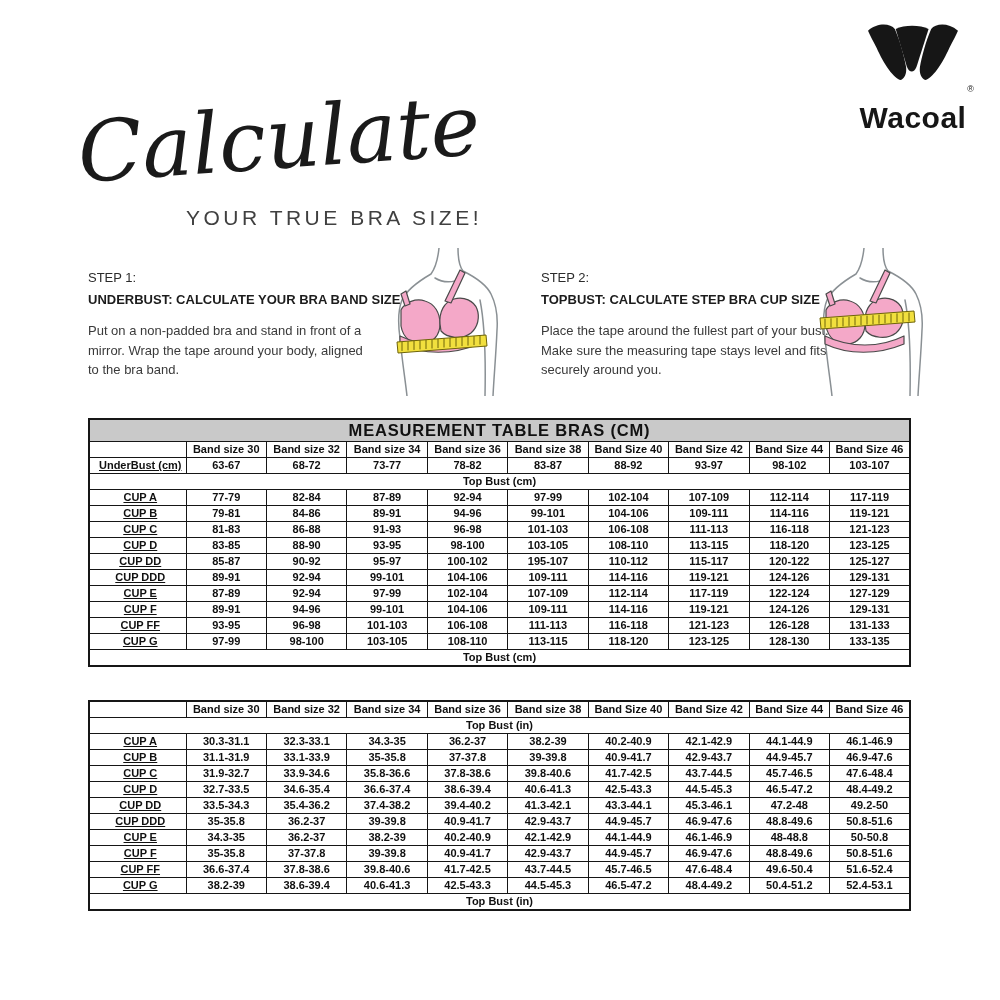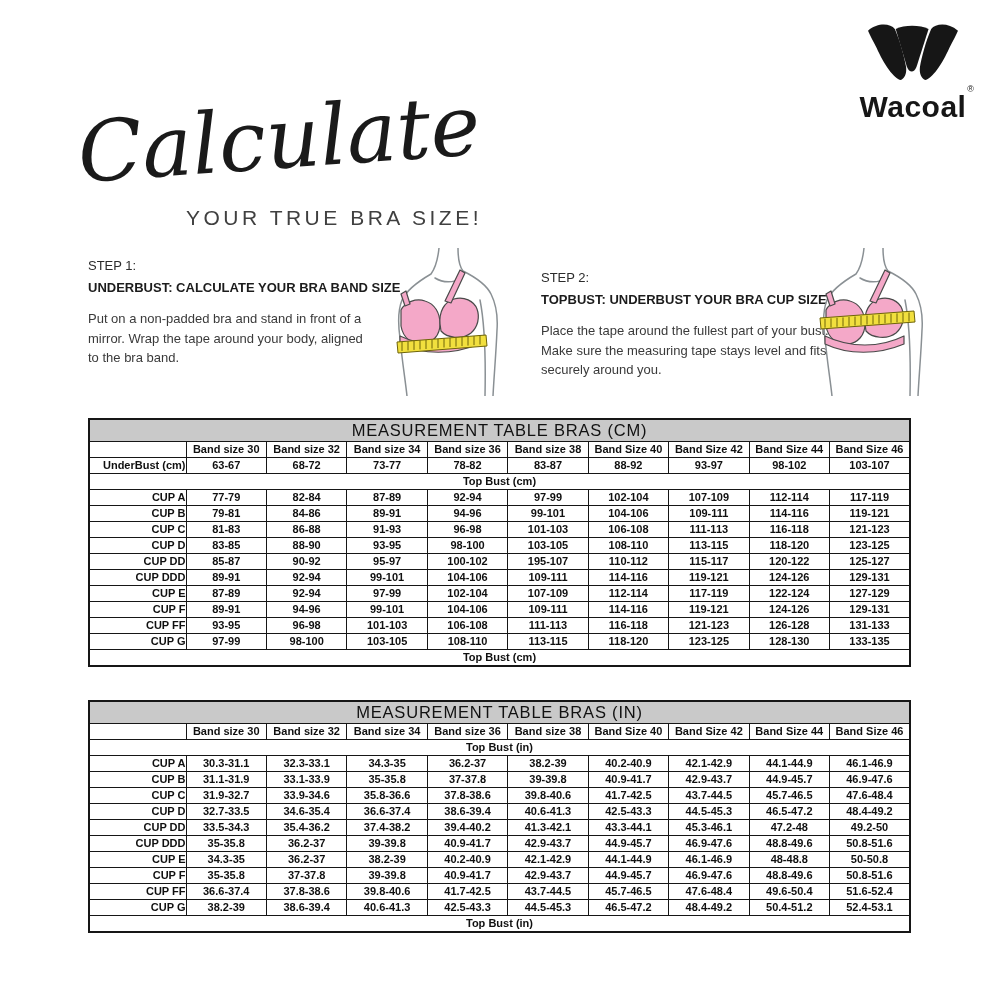--- a/index.html
+++ b/index.html
@@ -2,44 +2,44 @@
 <html><head>
 <meta charset="utf-8">
 <style>
   html,body{margin:0;padding:0;background:#ffffff;}
   body{width:1000px;height:1000px;position:relative;overflow:hidden;
        font-family:"Liberation Sans",sans-serif;color:#222;}
   .abs{position:absolute;}
 
   
   .logo{left:848px;top:22px;width:130px;text-align:center;}
-  .logo .wordmark{font-weight:bold;font-size:30px;color:#161616;letter-spacing:.5px;margin-top:0;}
+  .logo .wordmark{font-weight:bold;font-size:30px;color:#161616;letter-spacing:.5px;margin-top:11px;}
   .logo .reg{position:absolute;right:4px;top:62px;font-size:9px;color:#161616;}
 
   
   .script-title{left:62px;top:78px;width:440px;height:140px;}
   .subtitle{left:186px;top:206px;font-size:21px;letter-spacing:3.5px;color:#404040;}
 
   
   .step{width:300px;font-size:13px;color:#3a3a3a;line-height:1.5;}
   .step .step-label{color:#2b2b2b;margin-bottom:2px;}
   .step .step-heading{font-weight:bold;color:#1c1c1c;white-space:nowrap;margin-bottom:12px;}
-  .step1{left:88px;top:256px;}
+  .step1{left:88px;top:268px;}
   .step2{left:518px;top:268px;margin-left:23px;}
   .illu1{left:385px;top:248px;}
   .illu2{left:810px;top:248px;}
 
   
   .mtable{position:absolute;left:88px;width:823px;border-collapse:collapse;table-layout:fixed;
           border:2px solid #161616;font-family:"Liberation Sans",sans-serif;color:#101010;}
   .mtable td{border:1px solid #161616;height:15px;line-height:15px;font-size:11px;font-weight:bold;
              text-align:center;padding:0;white-space:nowrap;overflow:hidden;}
-  .mtable .title-cell{background:#c9c9c9;font-size:16.5px;font-weight:normal;letter-spacing:.8px;
+  .mtable .title-cell{background:#c9c9c9;font-size:16.5px;font-weight:bold;letter-spacing:.8px;
                       height:21px;line-height:21px;color:#111;}
-  .mtable .label-cell{text-align:right;padding-left:5px;}
+  .mtable .label-cell{text-align:center;padding-left:5px;text-decoration:underline;}
   #table-cm{top:418px;}
   #table-in{top:700px;}
 </style>
 </head>
 <body>
 
 <div class="abs logo">
   <svg width="104" height="64" viewBox="0 0 120 74">
     <g fill="#161616">
       <path d="M8,10 C20,0 34,2 39,8 C45,22 50,40 52,52 C53,60 50,65 46,67 C38,66 26,48 18,30 C14,22 10,15 8,10 Z"></path>
@@ -77,21 +77,21 @@
     <path d="M20,58 L16,46 L21,43 L25,56 Z"></path>
   </g>
   <g>
     <path d="M12,94 L101,87 L102,98 L13,105 Z" fill="#f1df3e" stroke="#6e6408" stroke-width="1"></path>
     <path stroke="#6e6408" stroke-width="1" d="M17,93.9 v9 M23,93.4 v9 M29,92.9 v9 M35,92.4 v9 M41,92 v9 M47,91.5 v9 M53,91 v9 M59,90.5 v9 M65,90 v9 M71,89.6 v9 M77,89.1 v9 M83,88.6 v9 M89,88.1 v9 M95,87.6 v9"></path>
   </g>
 </svg>
 
 <div class="abs step step2">
   <div class="step-label">STEP 2:</div>
-  <div class="step-heading">TOPBUST: UNDERBUST YOUR BRA CUP SIZE</div>
+  <div class="step-heading">TOPBUST: CALCULATE STEP BRA CUP SIZE</div>
   <div class="step-body" style="width:292px;">Place the tape around the fullest part of your bust. Make sure the measuring tape stays level and fits securely around you.</div>
 </div>
 
 <svg class="abs illu2" width="130" height="148" viewBox="0 0 130 148">
   <g fill="none" stroke="#8a9094" stroke-width="1.5" stroke-linecap="round">
     <path d="M54,0 C53,10 51,19 46,26 C34,33 22,41 17,52 C13,62 13,76 15,90 C17,112 20,130 22,148"></path>
     <path d="M73,0 C73,10 74,18 78,23 C90,29 101,36 106,46 C111,56 113,68 112,82 C111,106 109,128 108,148"></path>
     <path d="M95,52 C99,72 101,100 100,148"></path>
     <path d="M50,30 C58,35 69,35 76,30"></path>
   </g>
@@ -287,23 +287,20 @@
       <col>
       <col>
       <col>
       <col>
       <col>
       <col>
       <col>
     </colgroup>
     <tbody>
       <tr>
-        <td colspan="10" class="title-cell">MEASUREMENT TABLE BRAS (IN)</td>
-      </tr>
-      <tr>
         <td class="label-cell"></td>
         <td>Band size 30</td>
         <td>Band size 32</td>
         <td>Band size 34</td>
         <td>Band size 36</td>
         <td>Band size 38</td>
         <td>Band Size 40</td>
         <td>Band Size 42</td>
         <td>Band Size 44</td>
         <td>Band Size 46</td>

